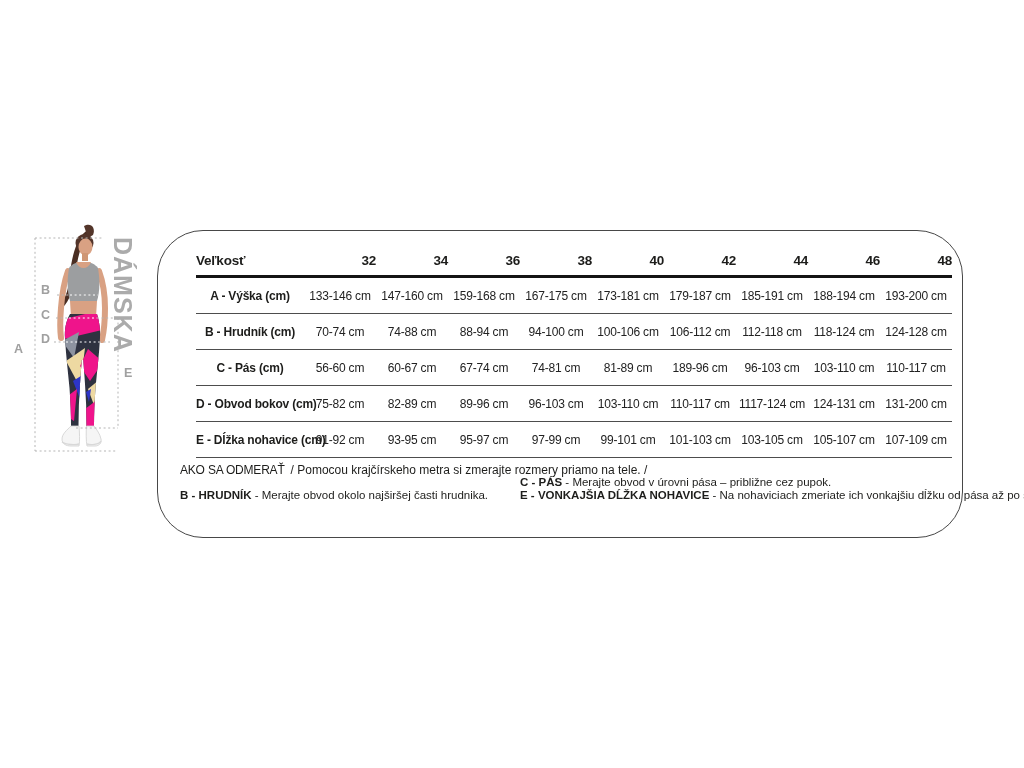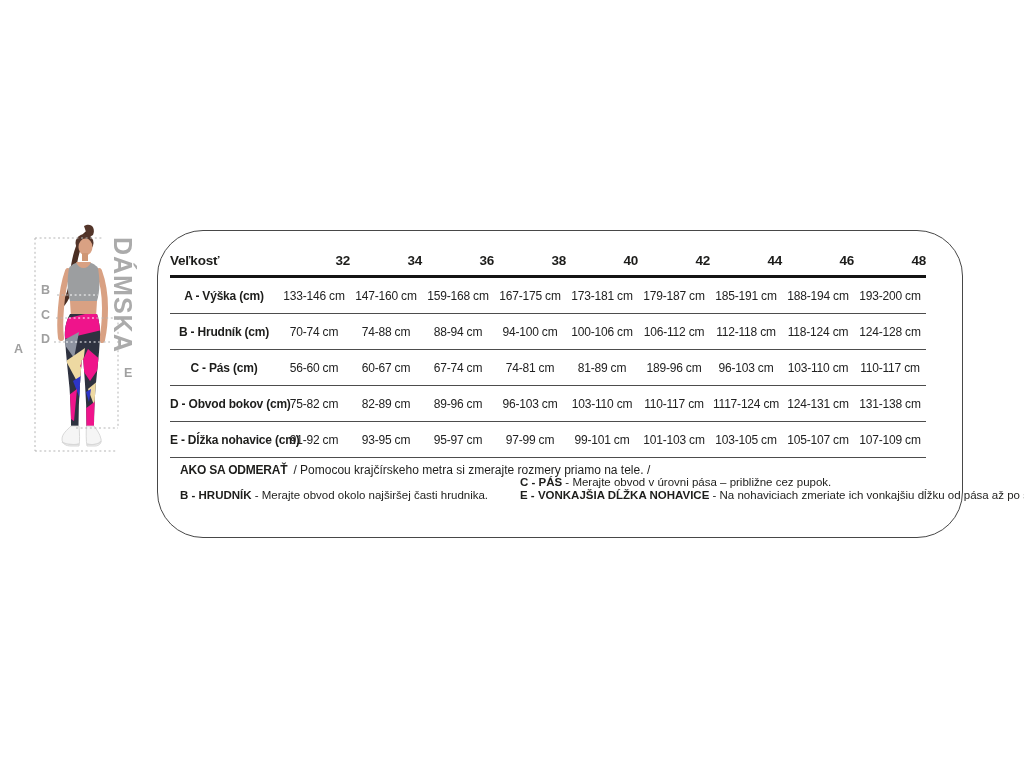--- a/index.html
+++ b/index.html
@@ -8,21 +8,21 @@
     font-family:"Liberation Sans","DejaVu Sans",sans-serif;color:#1d1d1b;
   }
   
   .figure-svg{position:absolute;left:0;top:218px;width:160px;height:250px;}
   
   .panel{
     position:absolute;left:157px;top:230px;width:804px;height:306px;
     border:1px solid #474747;border-radius:46px;background:#ffffff;
   }
   .size-table{
-    position:absolute;left:12px;top:14px;width:756px;
+    position:absolute;left:38px;top:14px;width:756px;
     border-collapse:collapse;table-layout:fixed;
   }
   .size-table th,.size-table td{
     padding:0;white-space:nowrap;overflow:visible;
     font-family:"Liberation Sans","DejaVu Sans",sans-serif;
   }
   .size-table thead th{
     height:30px;font-size:13.5px;font-weight:700;letter-spacing:-0.2px;
     border-bottom:3px solid #141414;text-align:right;vertical-align:middle;color:#1d1d1b;
   }
@@ -31,21 +31,21 @@
     height:35px;font-size:12px;font-weight:400;letter-spacing:-0.2px;
     border-bottom:1px solid #4d4d4d;text-align:center;vertical-align:middle;color:#222;
   }
   .size-table tbody td.rl{
     text-align:center;font-weight:700;color:#1d1d1b;
   }
   
   .howto-title{
     position:absolute;left:22px;top:232px;font-size:12px;line-height:14px;white-space:nowrap;
   }
-  .howto-title .t{font-weight:700;letter-spacing:-0.2px;}
+  .howto-title .t{font-weight:400;letter-spacing:-0.2px;}
   .howto-title .s{font-weight:400;margin-left:6px;}
   .howto-left{position:absolute;left:22px;top:258px;width:360px;}
   .howto-right{position:absolute;left:362px;top:245px;width:412px;}
   .howto-item{font-size:11.5px;line-height:13.4px;white-space:nowrap;}
   .howto-item .term{font-weight:700;}
   .howto-item .desc{font-weight:400;}
 </style>
 </head>
 <body>
 
@@ -191,21 +191,21 @@
         <tr>
           <td class="rl">D - Obvod bokov (cm)</td>
           <td>75-82 cm</td>
           <td>82-89 cm</td>
           <td>89-96 cm</td>
           <td>96-103 cm</td>
           <td>103-110 cm</td>
           <td>110-117 cm</td>
           <td>1117-124 cm</td>
           <td>124-131 cm</td>
-          <td>131-138 cm</td>
+          <td>131-200 cm</td>
         </tr>
         <tr>
           <td class="rl">E - Dĺžka nohavice (cm)</td>
           <td>91-92 cm</td>
           <td>93-95 cm</td>
           <td>95-97 cm</td>
           <td>97-99 cm</td>
           <td>99-101 cm</td>
           <td>101-103 cm</td>
           <td>103-105 cm</td>

